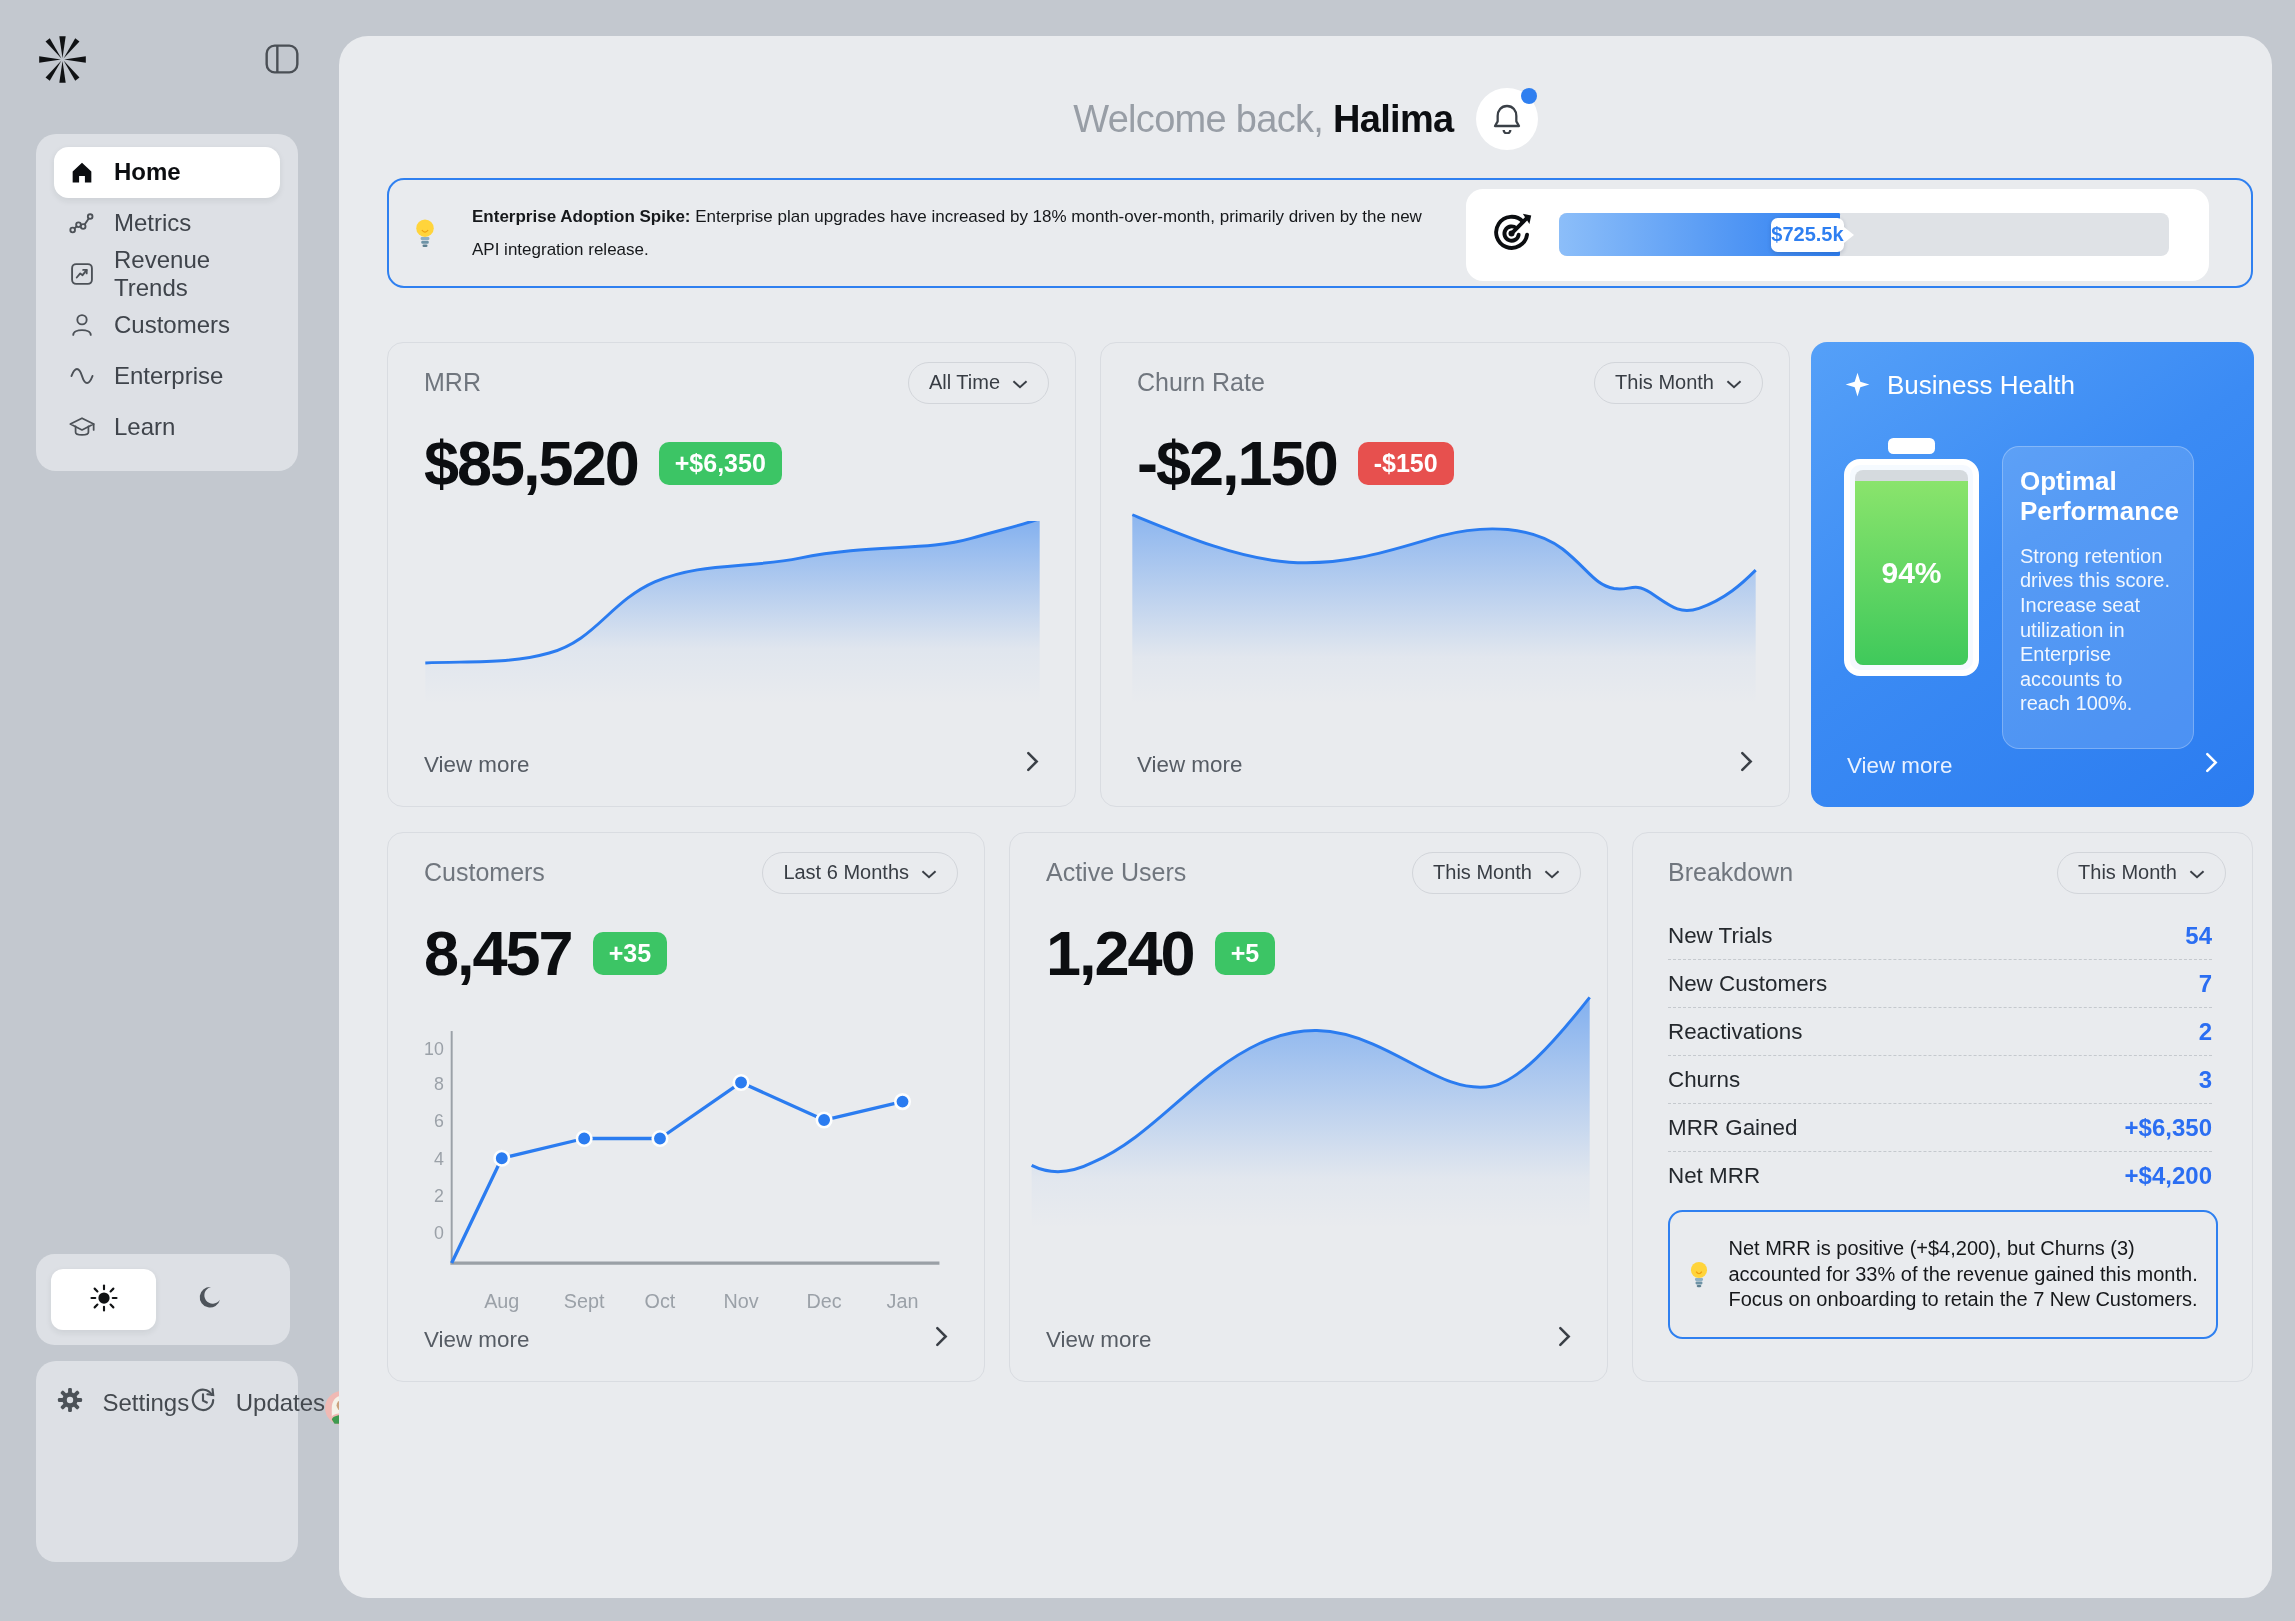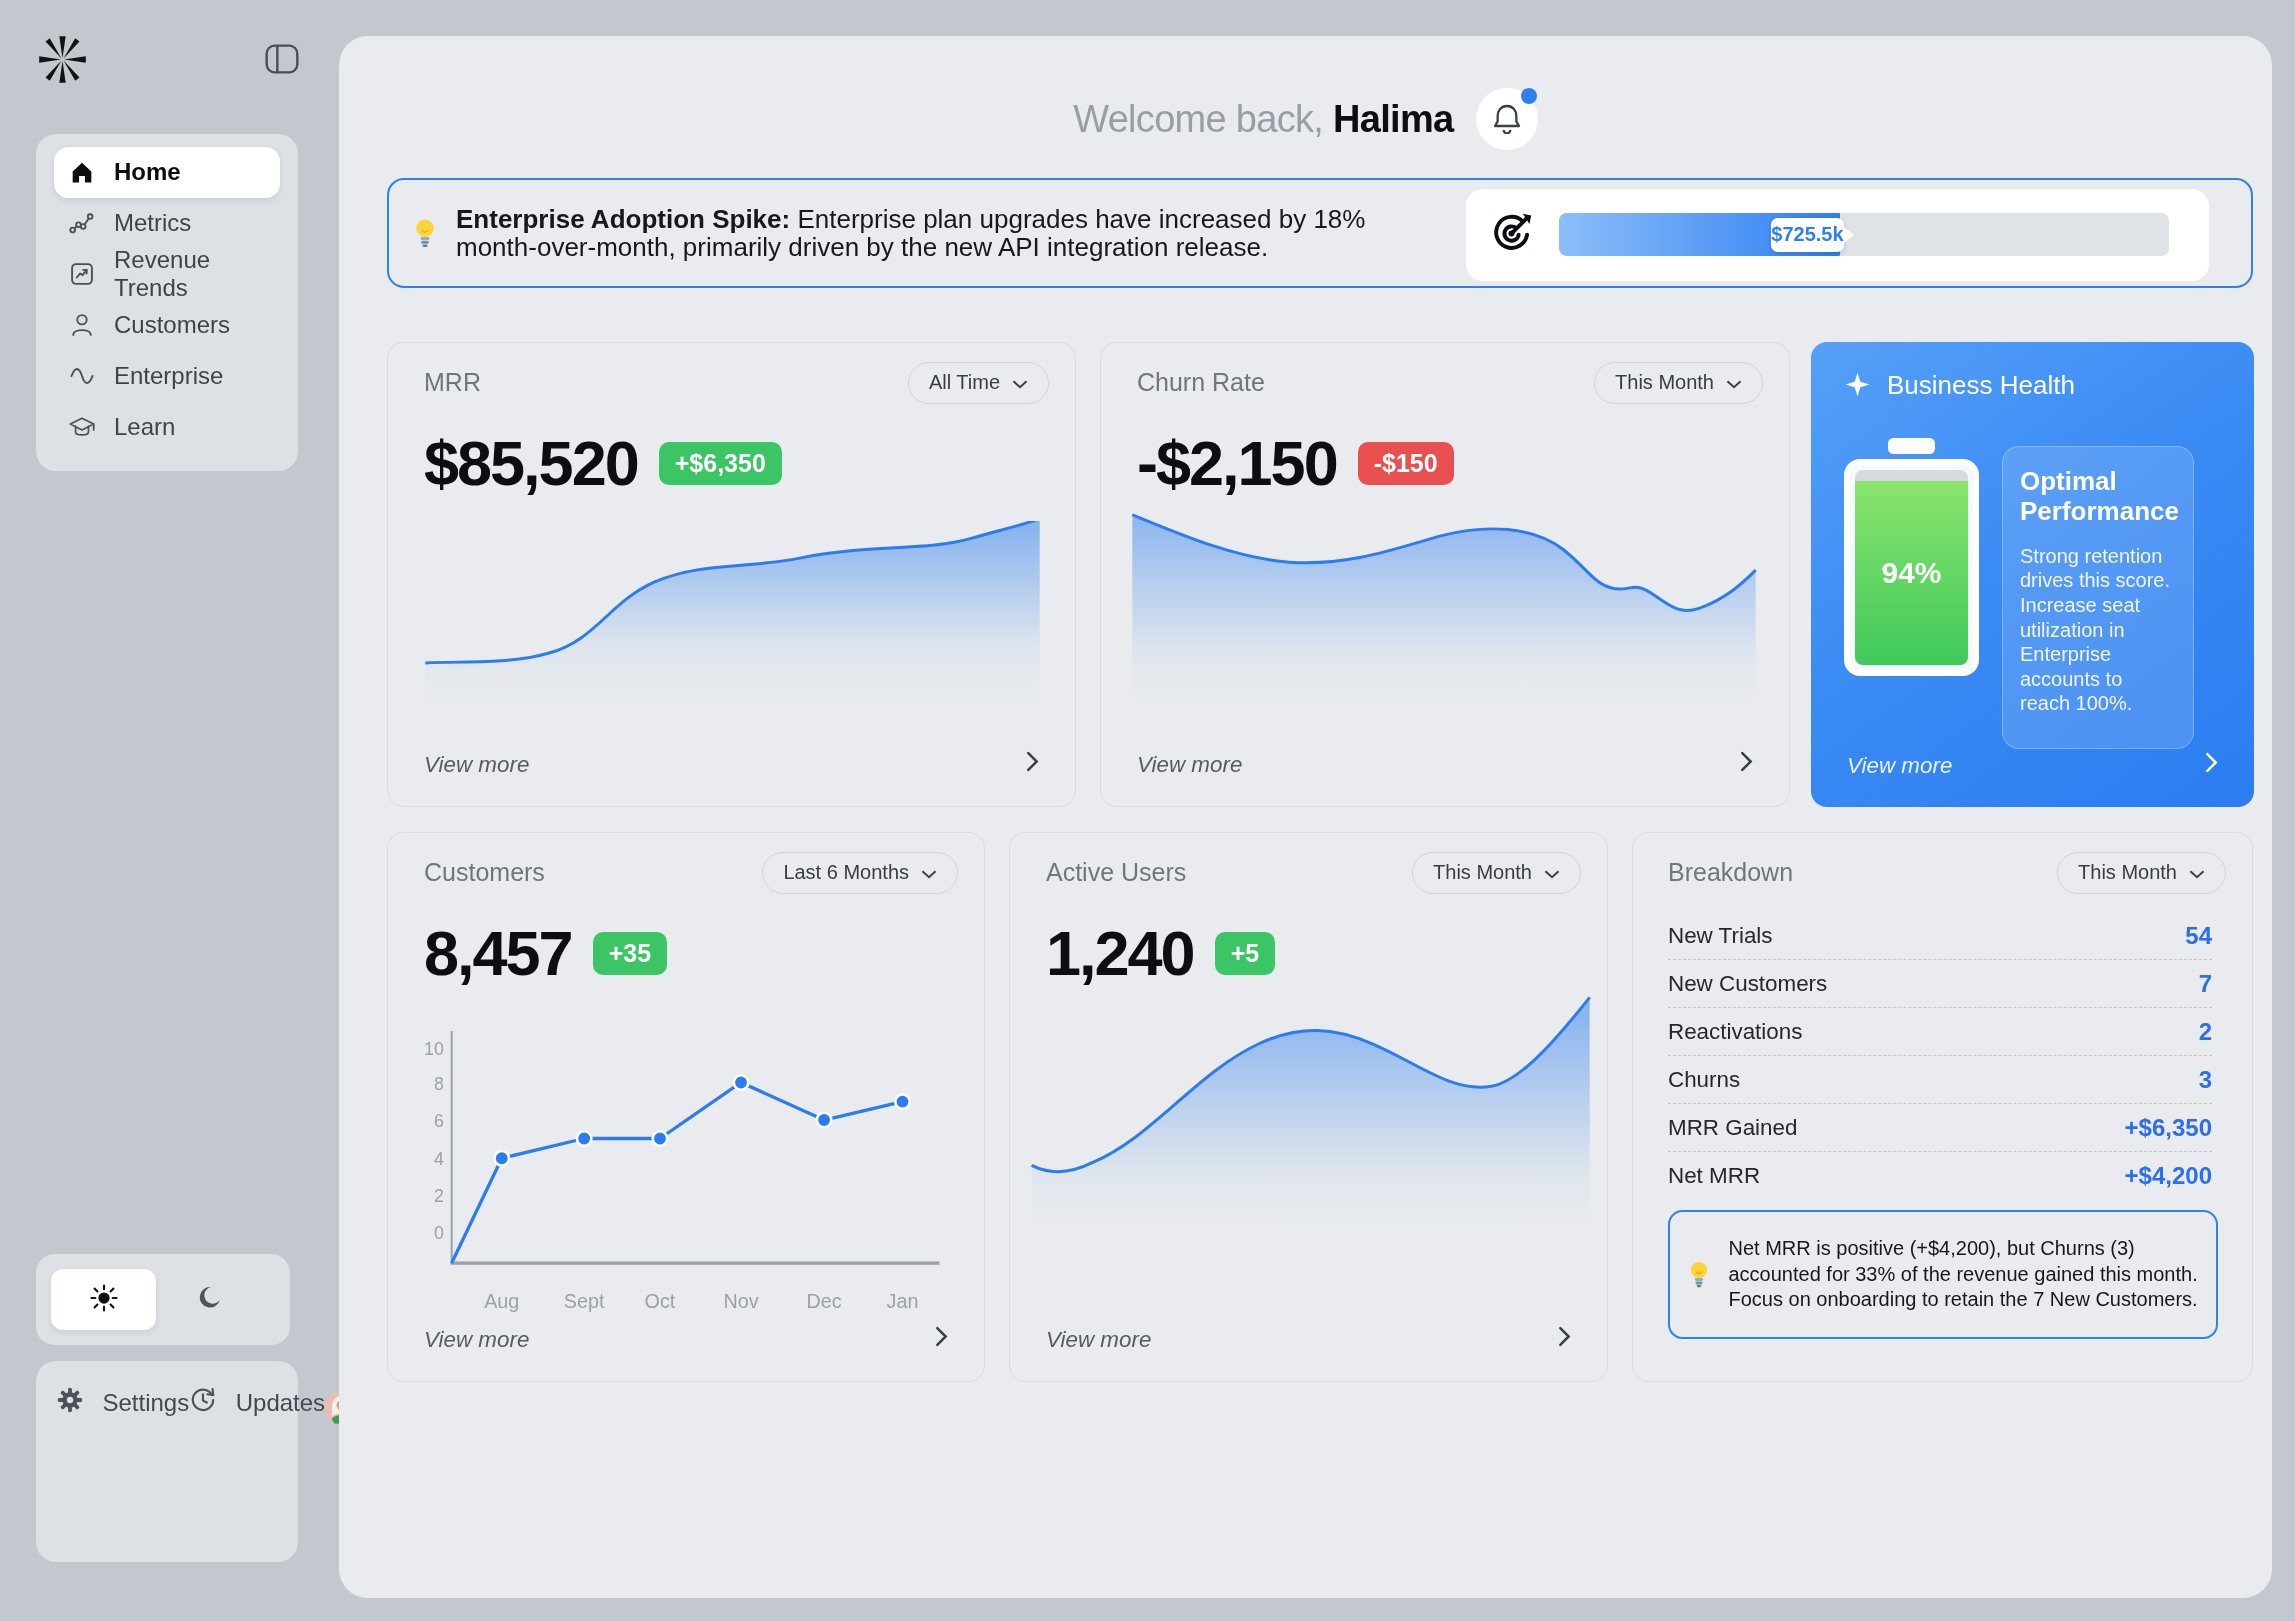--- a/index.html
+++ b/index.html
@@ -56,21 +56,21 @@
   .welcome b { color:#0c0e11; font-weight:700; }
   .bell-btn { position:relative; width:62px; height:62px; border-radius:50%; background:#ffffff; border:none; display:flex; align-items:center; justify-content:center; cursor:pointer; }
   .bell-dot { position:absolute; right:1.3px; top:0px; width:16px; height:16px; border-radius:50%; background:#2f7ff0; }
 
   
   .banner {
     position:absolute; left:48px; top:142px; width:1866px; height:110px;
     border:2.3px solid #2f80f0; border-radius:17px;
     display:flex; align-items:center; padding:0 18.5px 0 21px;
   }
-  .banner-text { margin-left:16px; width:962px; font-size:26px; line-height:28px; color:#16181b; }
+  .banner-text { margin-left:32px; width:962px; font-size:17px; line-height:33px; color:#16181b; }
   .banner-text b { font-weight:700; }
   .goal-card {
     position:absolute; right:42px; top:8.6px; width:743px; height:92px;
     background:#ffffff; border-radius:17px; display:flex; align-items:center; padding:0 24px;
   }
   .progress-track {
     position:relative; margin-left:26px; width:610px; height:43px; background:#dfe2e6; border-radius:8px;
   }
   .progress-fill {
     position:absolute; left:0; top:0; bottom:0; border-radius:8px 1.3px 1.3px 8px;
@@ -100,21 +100,21 @@
   }
   .value-row { position:absolute; left:36px; top:84px; display:flex; align-items:center; gap:21px; }
   .big-value { font-size:63px; font-weight:700; color:#0c0e11; letter-spacing:-2px; }
   .badge { height:43px; padding:0 16px; border-radius:10px; display:flex; align-items:center; font-size:25px; font-weight:600; color:#fff; }
   .badge.green { background:#3cc565; }
   .badge.red { background:#e7504e; }
   .view-more {
     position:absolute; left:36px; right:36px; bottom:28px;
     display:flex; align-items:center; justify-content:space-between; cursor:pointer;
   }
-  .view-more span { font-size:22.4px; color:#565c64;font-style:italic; }
+  .view-more span { font-size:22.4px; color:#565c64; }
 
   #card-mrr { left:48px; top:306px; width:689px; height:465px; }
   #card-churn { left:761px; top:306px; width:690px; height:465px; }
   #card-health { left:1472px; top:306px; width:443px; height:465px; border:none;
     background:linear-gradient(145deg,#55a0f8 0%,#3b8bf4 45%,#2b7cf0 100%);
   }
   #card-customers { left:48px; top:796px; width:598px; height:550px; }
   #card-active { left:670px; top:796px; width:599px; height:550px; }
   #card-breakdown { left:1293px; top:796px; width:621px; height:550px; }
 

